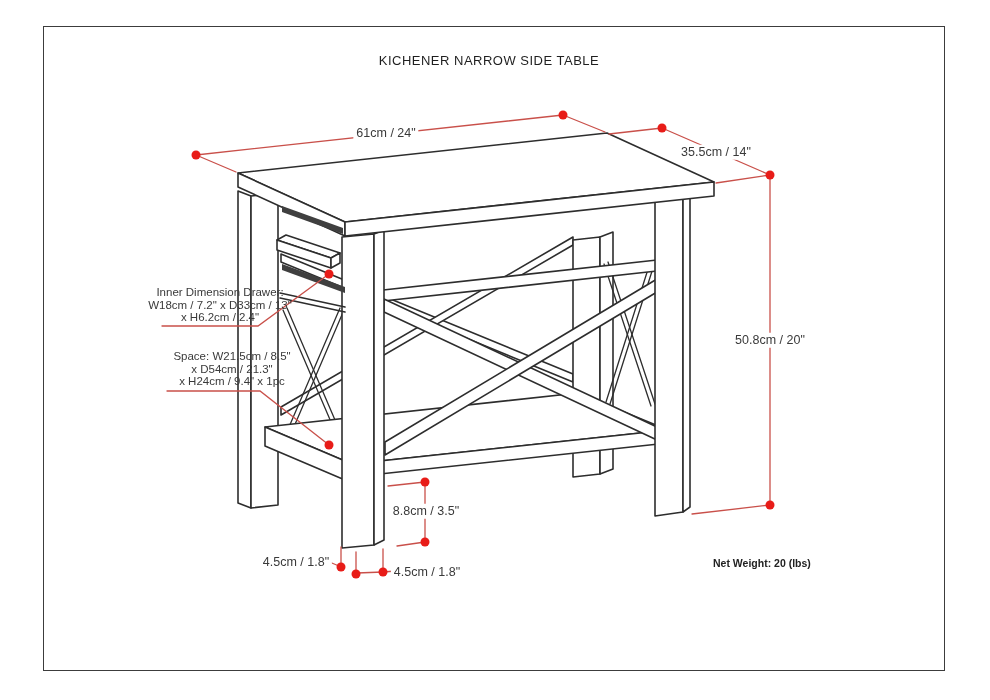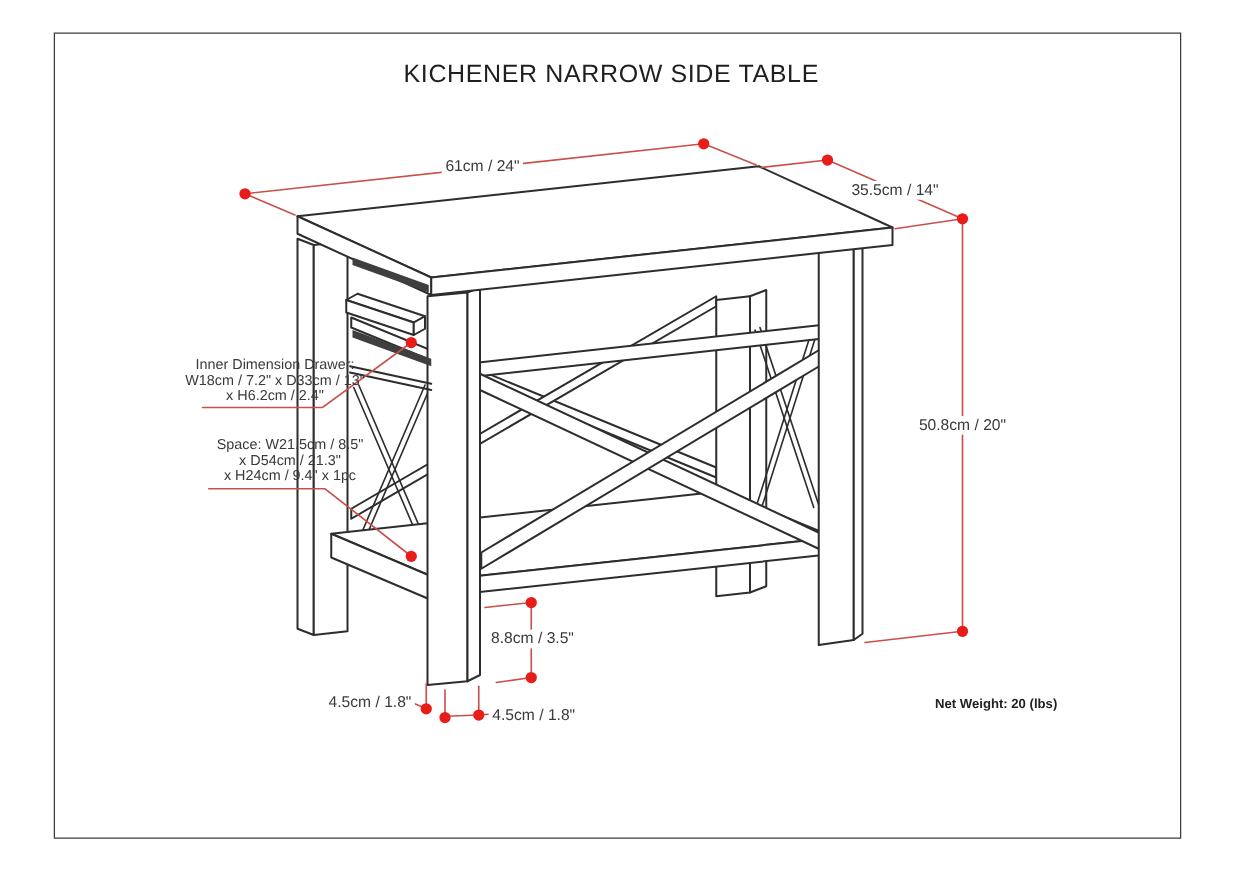--- a/index.html
+++ b/index.html
@@ -3,21 +3,21 @@
 <meta charset="utf-8">
 <style>
   html,body{margin:0;padding:0;background:#ffffff;}
   .canvas{position:relative;width:990px;height:700px;background:#fff;overflow:hidden;
           font-family:"Liberation Sans", sans-serif;}
   .frame{position:absolute;left:43px;top:26px;width:902px;height:645px;
          border:1.6px solid #3c3c3c;box-sizing:border-box;}
   svg.draw{position:absolute;left:0;top:0;z-index:1;}
   .lbl{position:absolute;z-index:2;background:#fff;color:#3a3a3a;font-size:12.5px;
        line-height:1;padding:1px 3px;white-space:nowrap;transform:translate(-50%,-50%);}
-  .title{position:absolute;z-index:2;color:#1f1f1f;font-size:20px;letter-spacing:.5px;
+  .title{position:absolute;z-index:2;color:#1f1f1f;font-size:13px;letter-spacing:.5px;
          white-space:nowrap;transform:translate(-50%,-50%);}
   .anno{position:absolute;z-index:2;color:#3a3a3a;font-size:11.5px;line-height:12.5px;
         text-align:center;white-space:nowrap;transform:translateX(-50%);margin-left:27px;}
   .netweight{position:absolute;z-index:2;color:#222;font-size:10.5px;font-weight:600;
              white-space:nowrap;transform:translateY(-50%);}
 </style>
 </head>
 <body>
 
 <div class="canvas">
@@ -164,15 +164,15 @@
     <div>W18cm / 7.2" x D33cm / 13"</div>
     <div>x H6.2cm / 2.4"</div>
   </div>
 
   <div class="anno" style="left:205px;top:350px;">
     <div>Space: W21.5cm / 8.5"</div>
     <div>x D54cm / 21.3"</div>
     <div>x H24cm / 9.4" x 1pc</div>
   </div>
 
-  <div class="netweight" style="left:713px;top:563px;margin-left:35px;">Net Weight: 20 (lbs)</div>
+  <div class="netweight" style="left:713px;top:563px;">Net Weight: 20 (lbs)</div>
 
 </div>
 
 </body></html>

